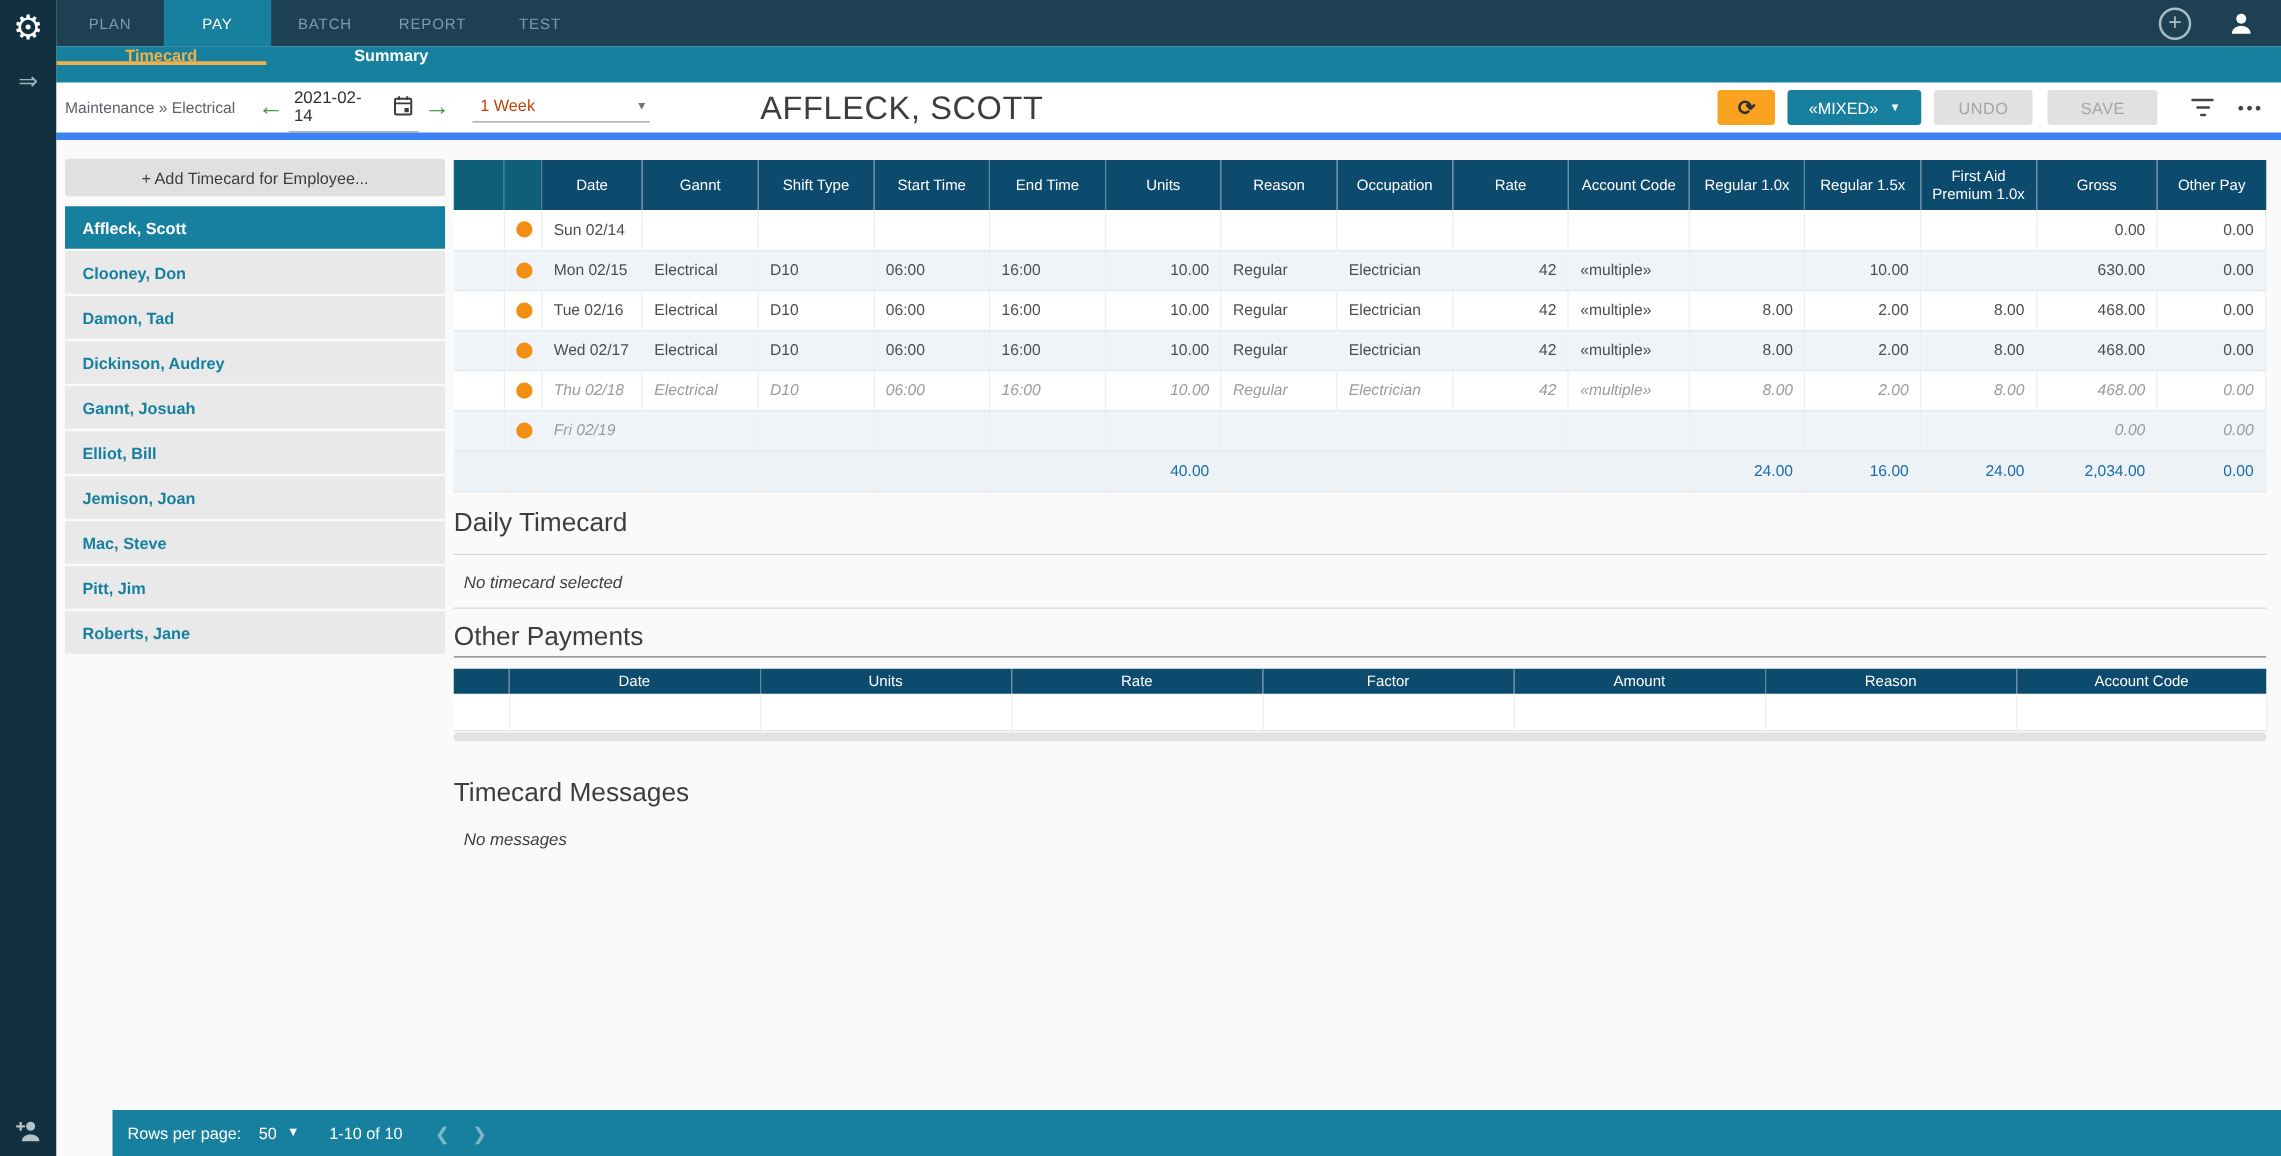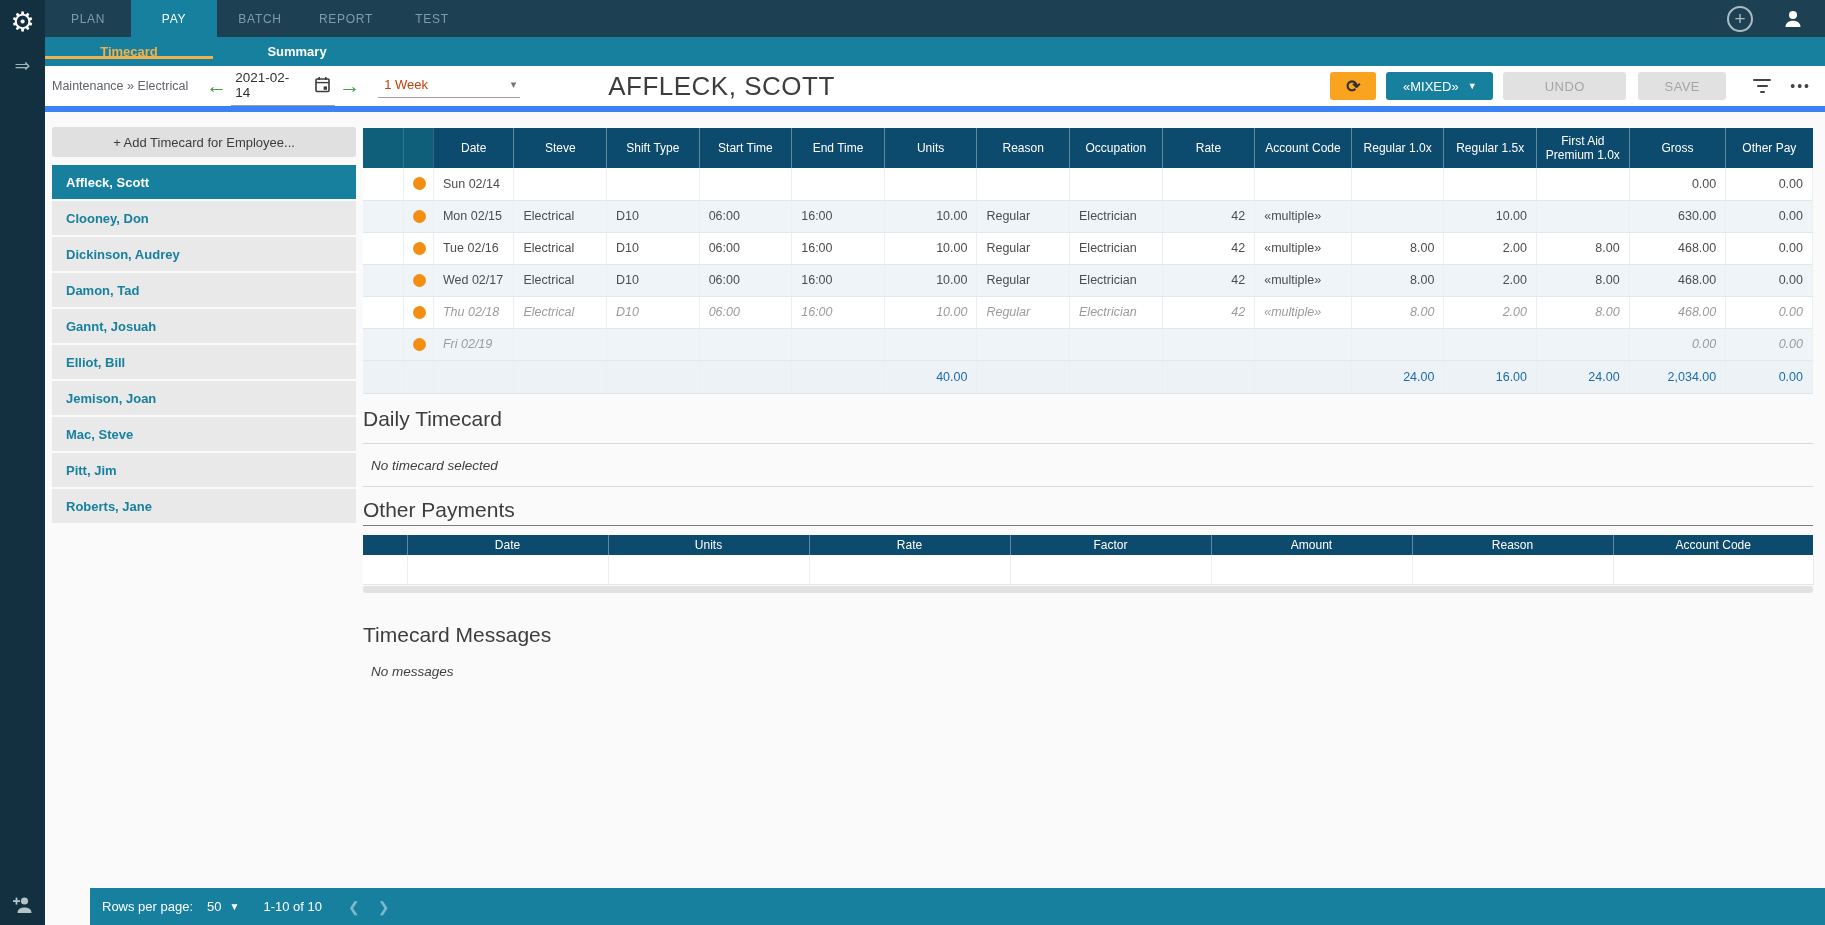--- a/index.html
+++ b/index.html
@@ -22,21 +22,21 @@
   
   .topnav { height:37px; background:#1d4153; display:flex; align-items:stretch;gap:48px; }
   .nav-tab { width:86px; display:flex; align-items:center; justify-content:center;
     font-size:12px; letter-spacing:.7px; color:#7e9cab; cursor:pointer; }
   .nav-tab.active { background:#17809f; color:#ffffff; }
   .topnav-right { margin-left:auto; display:flex; align-items:center; gap:30px; padding-right:22px; }
   .icon-add-circle { width:26px; height:26px; border:2px solid #a9bcc4; border-radius:50%;
     color:#a9bcc4; display:flex; align-items:center; justify-content:center; font-size:19px; line-height:1; font-weight:400; }
 
   
-  .subnav { height:29px; background:#17809f; display:flex; align-items:center; position:relative; }
+  .subnav { height:29px; background:#17809f; display:flex; align-items:flex-start; position:relative;gap:16px; }
   .sub-tab { width:168px; display:flex; align-items:center; justify-content:center;
     font-size:13px; font-weight:700; color:#ffffff; cursor:pointer; position:relative; }
   .sub-tab.active { color:#efb14c; }
   .sub-tab.active::after { content:""; position:absolute; left:0; right:0; bottom:0; height:3px; background:#efb14c; }
 
   
   .toolbar { height:46px; background:#ffffff; display:flex; align-items:center; padding:0 14px 0 7px; border-bottom:6px solid #3b82f6; }
   .breadcrumb { font-size:12.5px; color:#5f6368; white-space:nowrap; }
   .nav-arrow { font-size:21px; color:#43a047; font-weight:700; margin:0 4px; cursor:pointer; }
   .nav-arrow.back { margin-left:18px; }
@@ -44,21 +44,21 @@
   .date-field .date-text { font-size:13.5px; color:#2f2f2f; }
   .period-field { display:flex; align-items:center; justify-content:space-between; border-bottom:1px solid #9e9e9e; padding:3px 4px 5px 6px; width:142px; margin-left:14px; }
   .period-field .period-text { font-size:13px; color:#c2410c; }
   .caret-small { font-size:11px; color:#757575; }
   .page-title { font-size:26px; color:#3d3d3d; letter-spacing:.5px; margin-left:88px; white-space:nowrap; }
   .toolbar-spacer { flex:1; }
   .btn { height:28px; border:none; border-radius:3px; font-family:inherit; font-size:13px; display:flex; align-items:center; justify-content:center; cursor:pointer; }
   .btn-refresh { width:46px; background:#f9a31e; color:#2f2f2f; font-size:17px; font-weight:700; }
   .btn-mixed { width:107px; background:#17809f; color:#ffffff; gap:9px; margin-left:10px; }
   .btn-mixed .caret { font-size:9px; }
-  .btn-disabled { width:123px; background:#e1e1e1; color:#a5a5a5; margin-left:10px; letter-spacing:.4px; cursor:default; }
+  .btn-disabled { width:79px; background:#e1e1e1; color:#a5a5a5; margin-left:10px; letter-spacing:.4px; cursor:default; }
   .btn-save { width:88px; margin-left:12px; }
   .icon-filter { margin-left:26px; width:20px; height:14px; display:flex; flex-direction:column; justify-content:space-between; align-items:center; cursor:pointer; }
   .icon-filter i { display:block; height:2px; background:#444; border-radius:1px; }
   .icon-filter i:nth-child(1){ width:18px; }
   .icon-filter i:nth-child(2){ width:11px; }
   .icon-filter i:nth-child(3){ width:5px; }
   .icon-more { margin-left:18px; color:#444; font-size:14px; letter-spacing:2px; cursor:pointer; }
 
   
   .content { position:relative; height:740px; display:flex; background:#fafafa; }
@@ -189,22 +189,22 @@
       <div class="icon-more">•••</div>
     </div>
 
     <div class="content">
 
       <div class="emp-panel">
         <button class="btn-add-emp">+ Add Timecard for Employee...</button>
         <div>
             <div class="emp-item selected">Affleck, Scott</div>
             <div class="emp-item">Clooney, Don</div>
+            <div class="emp-item">Damon, Tad</div>
             <div class="emp-item">Dickinson, Audrey</div>
-            <div class="emp-item">Damon, Tad</div>
             <div class="emp-item">Gannt, Josuah</div>
             <div class="emp-item">Elliot, Bill</div>
             <div class="emp-item">Jemison, Joan</div>
             <div class="emp-item">Mac, Steve</div>
             <div class="emp-item">Pitt, Jim</div>
             <div class="emp-item">Roberts, Jane</div>
           </div>
       </div>
 
       <div class="work-area">
@@ -226,21 +226,21 @@
               <col style="width: 92px;">
               <col style="width: 92px;">
               <col style="width: 96px;">
               <col style="width: 86px;">
             </colgroup>
           <thead>
               <tr>
                 <th class="dark"></th>
                 <th class="dark"></th>
                 <th>Date</th>
-                <th>Steve</th>
+                <th>Gannt</th>
                 <th>Shift Type</th>
                 <th>Start Time</th>
                 <th>End Time</th>
                 <th>Units</th>
                 <th>Reason</th>
                 <th>Occupation</th>
                 <th>Rate</th>
                 <th>Account Code</th>
                 <th>Regular 1.0x</th>
                 <th>Regular 1.5x</th>

